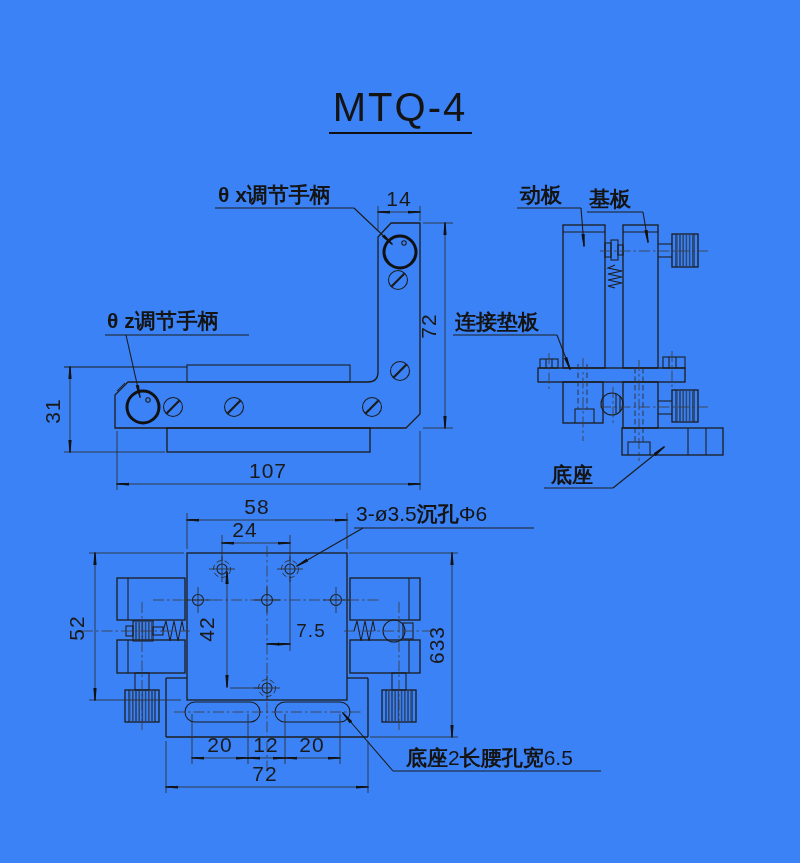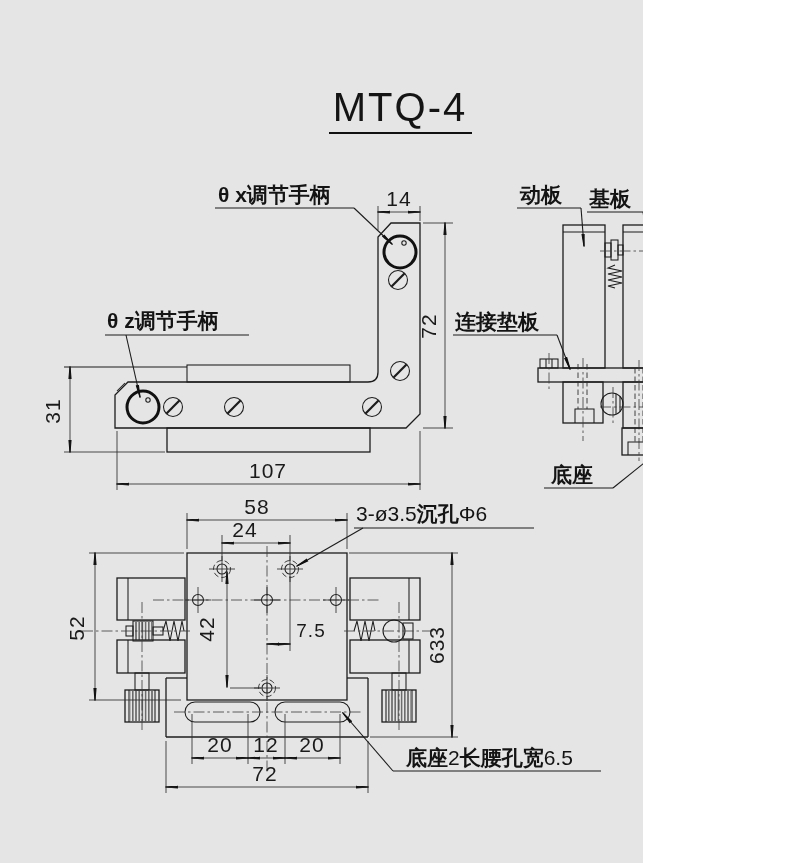--- a/index.html
+++ b/index.html
@@ -1,16 +1,16 @@
 <!DOCTYPE html>
 <html><head>
 <meta charset="utf-8">
 <style>
   html,body{margin:0;padding:0;background:#ffffff;}
-  .page{width:643px;height:863px;background:#e5e5e5;position:relative;overflow:hidden;}
+  .page{width:800px;height:863px;background:#3b82f6;position:relative;overflow:hidden;}
   svg{display:block;}
   .ol{stroke:#1c1c1c;stroke-width:1.3;fill:none;stroke-linejoin:miter;stroke-linecap:butt;}
   .ol2{stroke:#1c1c1c;stroke-width:1.05;fill:none;}
   .thick{stroke:#111;stroke-width:3;fill:none;}
   .dl{stroke:#2e2e2e;stroke-width:.85;fill:none;}
   .ul{stroke:#1c1c1c;stroke-width:1.1;fill:none;}
   .cl{stroke:#3a3a3a;stroke-width:.8;stroke-dasharray:11 3 2.5 3;fill:none;}
   .hid{stroke:#2e2e2e;stroke-width:.9;stroke-dasharray:5.5 3;fill:none;}
   text{fill:#141414;}
   .lbl{font-family:"Liberation Sans",sans-serif;font-weight:700;font-size:21px;}

